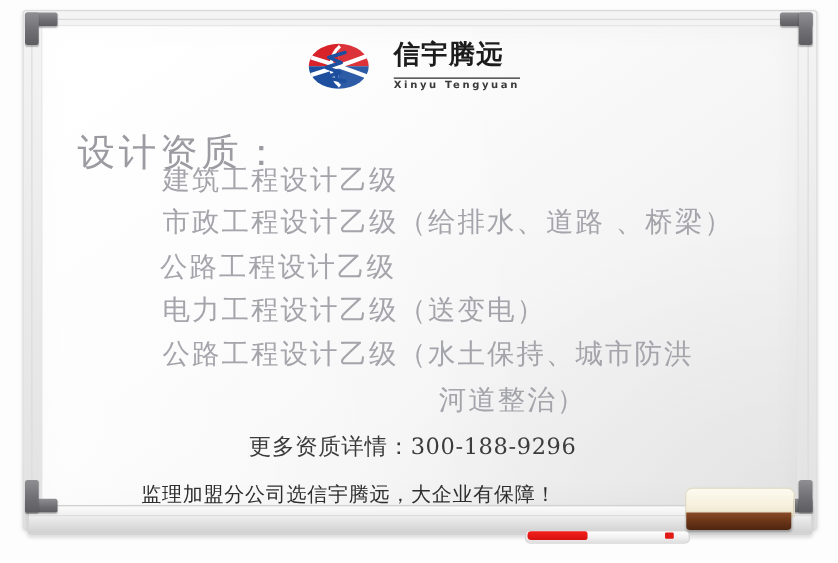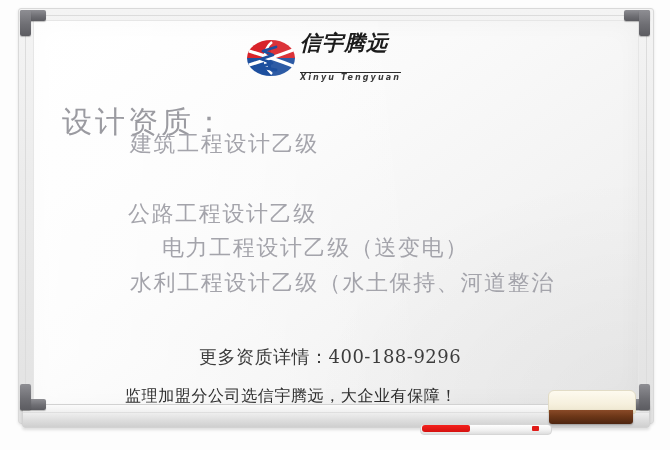--- a/index.html
+++ b/index.html
@@ -183,42 +183,41 @@
     box-shadow: 0 1px 2px rgba(0,0,0,0.3);
   }
 
   
   .logo-wrap {
     position: absolute;
     left: 246px;
     top: 33px;
     display: flex;
     align-items: center;
-    gap: 4px;
-    font-style: italic;
+    gap: 19px;
   }
   .logo-mark {
     position: relative;
     width: 50px;
     height: 38px;
   }
   .logo-text-block {
     display: flex;
     flex-direction: column;
     line-height: 1;
   }
   .logo-cn {
     font-size: 21px;
     font-weight: bold;
     color: #1c1c1c;
     letter-spacing: 1px;
     font-family: "DejaVu Sans", "Liberation Sans", sans-serif;
   }
   .logo-en {
-    margin-top: 18px;
+    margin-top: 8px;
     font-size: 8px;
     font-weight: bold;
     color: #3a3a3a;
     letter-spacing: 2.1px;
     border-top: 1px solid #2b2b2b;
     padding-top: 1px;
   }
 
   
   .title-cn {
@@ -236,21 +235,21 @@
     position: absolute;
     font-size: 22px;
     color: #a4a4ab;
     letter-spacing: 1.6px;
     font-family: "DejaVu Serif", "Liberation Serif", serif;
     white-space: nowrap;
   }
   .ql1 { left: 130px; top: 129px; }
   .ql2 { left: 130px; top: 163px; }
   .ql3 { left: 128px; top: 199px; }
-  .ql4 { left: 130px; top: 233px; margin-left: 32px; }
+  .ql4 { left: 130px; top: 233px; }
   .ql5 { left: 130px; top: 268px; }
   .ql6 { left: 351px; top: 305px; }
 
   .hotline {
     position: absolute;
     left: 199px;
     top: 345px;
     font-size: 18px;
     color: #3c3c3c;
     letter-spacing: 0.5px;
@@ -259,21 +258,20 @@
   }
   .slogan {
     position: absolute;
     left: 113px;
     top: 386px;
     font-size: 16px;
     color: #2e2e2e;
     letter-spacing: 0.6px;
     font-family: "DejaVu Serif", "Liberation Serif", serif;
     white-space: nowrap;
-    margin-left: 12px;
   }
 </style>
 </head>
 <body>
 
 <div id="scene">
 
   <div class="board-frame">
     <div class="frame-inner-line"></div>
   </div>
@@ -316,25 +314,27 @@
     </div>
     <div class="logo-text-block">
       <div class="logo-cn">信宇腾远</div>
       <div class="logo-en">Xinyu Tengyuan</div>
     </div>
   </div>
 
   <div class="title-cn">设计资质：</div>
 
   <div class="qual-line ql1">建筑工程设计乙级</div>
+  <div class="qual-line ql2">市政工程设计乙级（给排水、道路 、桥梁）</div>
   <div class="qual-line ql3">公路工程设计乙级</div>
   <div class="qual-line ql4">电力工程设计乙级（送变电）</div>
-  <div class="qual-line ql5">水利工程设计乙级（水土保持、河道整治</div>
-
-  <div class="hotline">更多资质详情：400-188-9296</div>
+  <div class="qual-line ql5">公路工程设计乙级（水土保持、城市防洪</div>
+  <div class="qual-line ql6">河道整治）</div>
+
+  <div class="hotline">更多资质详情：300-188-9296</div>
   <div class="slogan">监理加盟分公司选信宇腾远，大企业有保障！</div>
 
   <div class="tray">
     <div class="tray-lip"></div>
   </div>
 
   <div class="marker">
     <div class="pen-body"></div>
     <div class="pen-cap"></div>
     <div class="pen-tip"></div>

